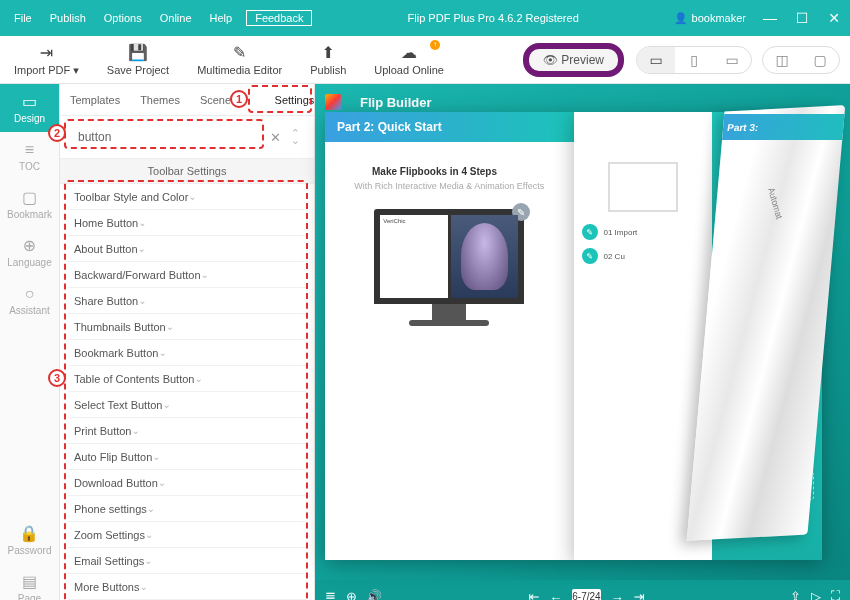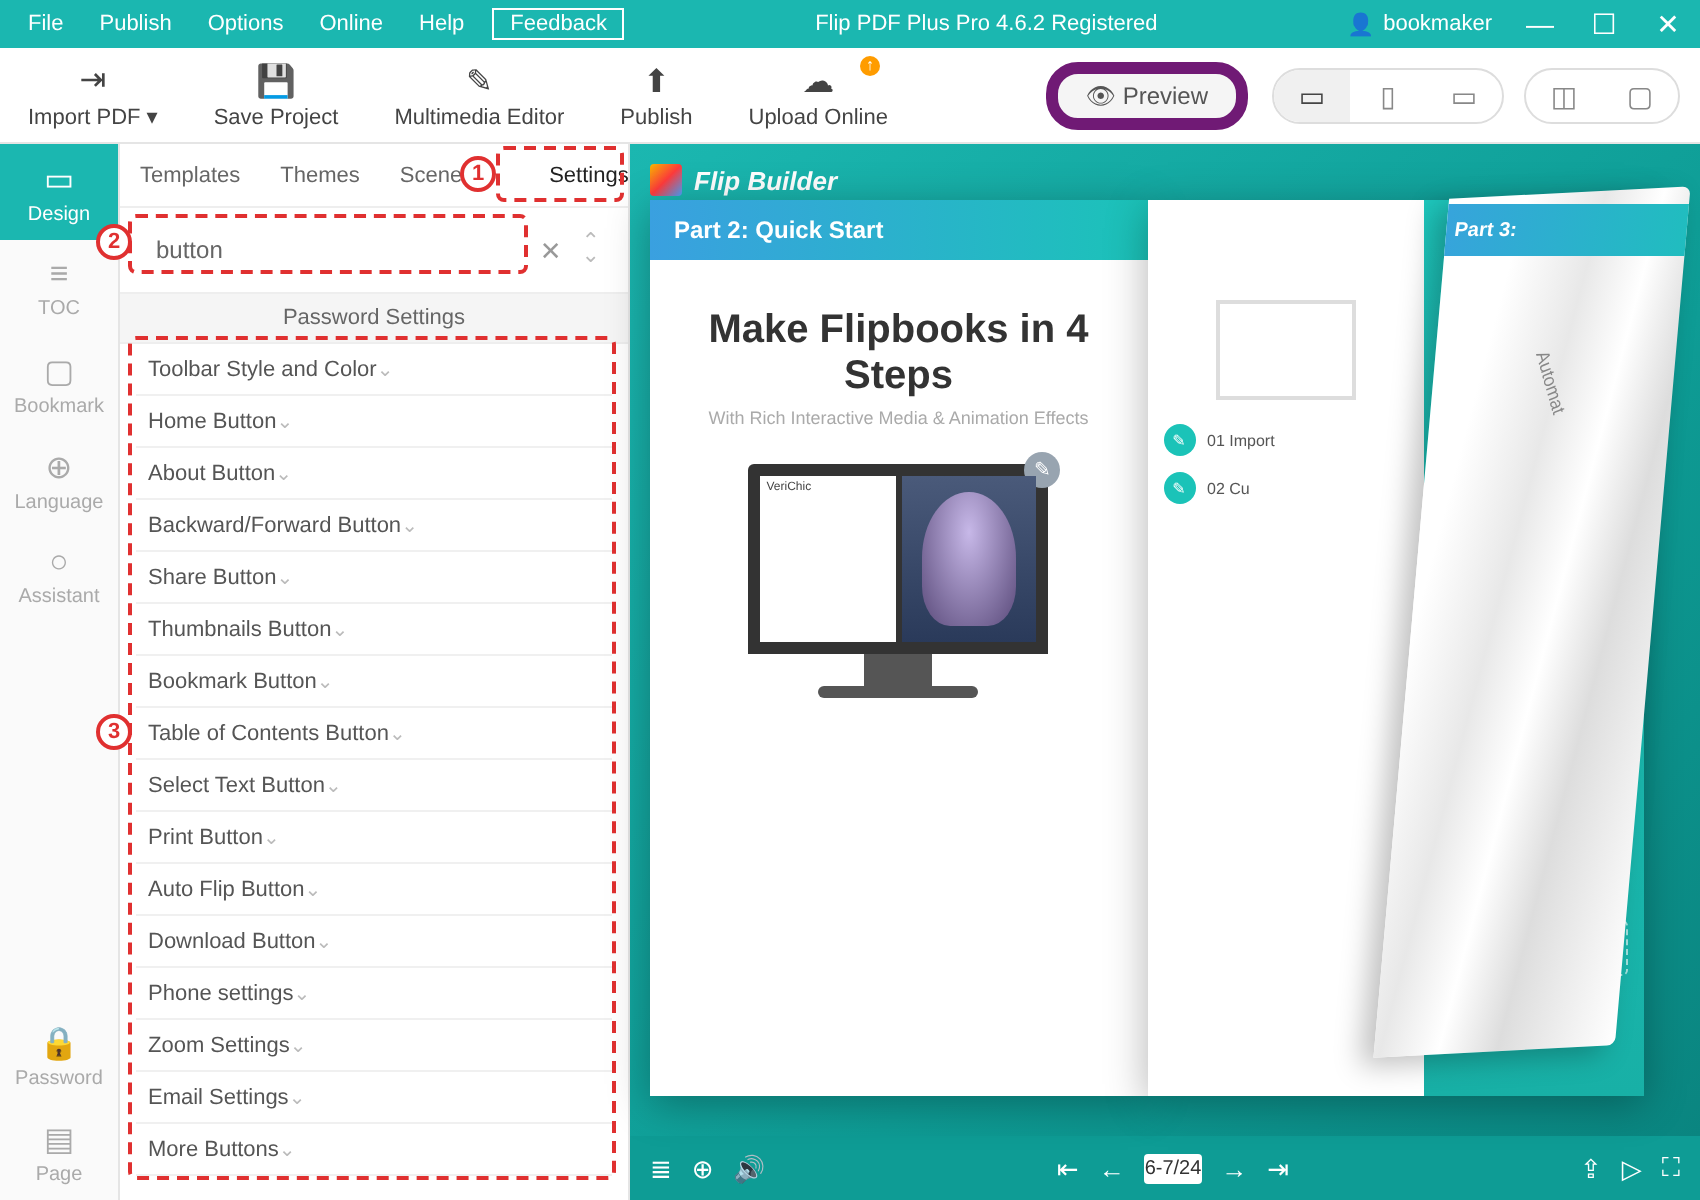--- a/index.html
+++ b/index.html
@@ -1,18 +1,18 @@
 <!DOCTYPE html>
 <html><head>
 <meta charset="utf-8">
 <style>
 * { box-sizing: border-box; margin: 0; padding: 0; font-family: -apple-system, "Segoe UI", Arial, sans-serif; }
 body { width: 850px; height: 600px; overflow: hidden; background: #fff; font-size: 12px; color: #555; }
 
-.titlebar { height: 24px; background: #1bb7b0; display: flex; align-items: center; color: #fff; font-size: 11px; }
+.titlebar { height: 36px; background: #1bb7b0; display: flex; align-items: center; color: #fff; font-size: 11px; }
 .titlebar .menu { display: flex; gap: 2px; padding-left: 6px; }
 .titlebar .menu span { padding: 0 8px; cursor: pointer; }
 .titlebar .feedback { border: 1px solid #fff; padding: 1px 8px; margin-left: 6px; cursor: pointer; }
 .titlebar .title { flex: 1; text-align: center; font-size: 11px; }
 .titlebar .user { display: flex; align-items: center; gap: 4px; margin-right: 8px; }
 .titlebar .winbtns { display: flex; }
 .titlebar .winbtns span { width: 32px; text-align: center; cursor: pointer; font-size: 14px; }
 
 .toolbar { height: 48px; background: #fff; border-bottom: 1px solid #e5e5e5; display: flex; align-items: center; }
 .tb-item { display: flex; flex-direction: column; align-items: center; justify-content: center; padding: 0 14px; height: 100%; cursor: pointer; font-size: 11px; color: #444; }
@@ -45,28 +45,28 @@
 
 .section-header { height: 26px; background: #f5f5f5; border-top: 1px solid #eee; border-bottom: 1px solid #eee; display: flex; align-items: center; justify-content: center; font-size: 11px; color: #666; }
 
 .settings-list { flex: 1; overflow: hidden; padding: 0 8px; position: relative; }
 .setting-item { height: 26px; border-bottom: 1px solid #f0f0f0; display: flex; align-items: center; padding: 0 6px; font-size: 11px; color: #555; cursor: pointer; }
 .setting-item .chev { color: #bbb; font-size: 10px; }
 
 .annotation-circle { width: 18px; height: 18px; border: 2px solid #e03030; border-radius: 50%; color: #e03030; display: flex; align-items: center; justify-content: center; font-size: 11px; font-weight: bold; position: absolute; background: #fff; z-index: 20; pointer-events: none; }
 
 .preview-area { flex: 1; background: #f0f0f0; display: flex; flex-direction: column; }
-.logo { display: flex; align-items: center; gap: 6px; color: #fff; font-weight: 600; font-style: italic; font-size: 13px; }
+.logo { display: flex; align-items: center; gap: 19px; color: #fff; font-weight: 600; font-size: 13px; }
 .logo-cube { width: 16px; height: 16px; background: linear-gradient(135deg,#f7b500,#ff3b3b,#4aa3ff); border-radius: 2px; }
 
 .preview-stage { flex: 1; background: linear-gradient(135deg,#1bb7b0,#0e9c95 60%,#0a8580); position: relative; padding-top: 28px; }
 .book { position: absolute; top: 28px; left: 10px; right: 28px; bottom: 20px; display: flex; }
 .page { flex: 1; background: #fff; box-shadow: 0 4px 20px rgba(0,0,0,.3); position: relative; }
 .page.left .banner { background: linear-gradient(90deg,#3aa0e0,#1bc3b8); color: #fff; padding: 8px 12px; font-size: 12px; font-weight: 600; }
-.page.left .heading { text-align: center; margin-top: 24px; font-size: 20px; font-weight: 600; color: #333; }
+.page.left .heading { text-align: left; margin-top: 24px; font-size: 10px; font-weight: 600; color: #333; margin-left: 47px; }
 .page.left .sub { text-align: center; font-size: 9px; color: #aaa; margin-top: 4px; }
 .monitor { margin: 18px auto 0; width: 150px; }
 .screen { height: 95px; background: #333; border-radius: 3px 3px 0 0; padding: 6px; display: flex; gap: 3px; position: relative; }
 .screen .pg { flex: 1; background: #fff; font-size: 6px; color: #444; padding: 3px; position: relative; }
 .screen .pg2 { background: linear-gradient(180deg,#4a5a7a,#2a3a5a); position:relative; overflow:hidden;}
 .screen .pg2::after{content:"";position:absolute;inset:10% 15%;background:radial-gradient(ellipse at 50% 30%, #c7b8e8,#5a4a7a);border-radius:50% 50% 30% 30%;}
 .edit-badge{position:absolute;top:-6px;right:-6px;width:18px;height:18px;border-radius:50%;background:#98a4b0;color:#fff;font-size:10px;display:flex;align-items:center;justify-content:center;}
 .stand { width: 34px; height: 16px; background: #555; margin: 0 auto; }
 .base { width: 80px; height: 6px; background: #555; border-radius: 3px; margin: 0 auto; }
 .quick-start-btn { margin: 14px auto 0; width: 100px; text-align: center; background: #1bc3b8; color: #fff; font-size: 10px; padding: 5px 0; border-radius: 12px; cursor: pointer; }
@@ -199,21 +199,21 @@
       <input value="button" style="">
       <span class="x">✕</span>
       <span class="carets">
           <span>⌃</span>
           <span>⌄</span>
         </span>
     </div>
     <div class="red-dash" style="top:35px;left:4px;width:200px;height:30px;"></div>
     <div class="annotation-circle" style="top:40px;left:-12px;">2</div>
 
-    <div class="section-header">Password Settings</div>
+    <div class="section-header">Toolbar Settings</div>
 
     <div class="settings-list" id="settings-list">
         <div class="setting-item">
           <span>Toolbar Style and Color</span>
           <span class="chev">⌄</span>
         </div>
         <div class="setting-item">
           <span>Home Button</span>
           <span class="chev">⌄</span>
         </div>

